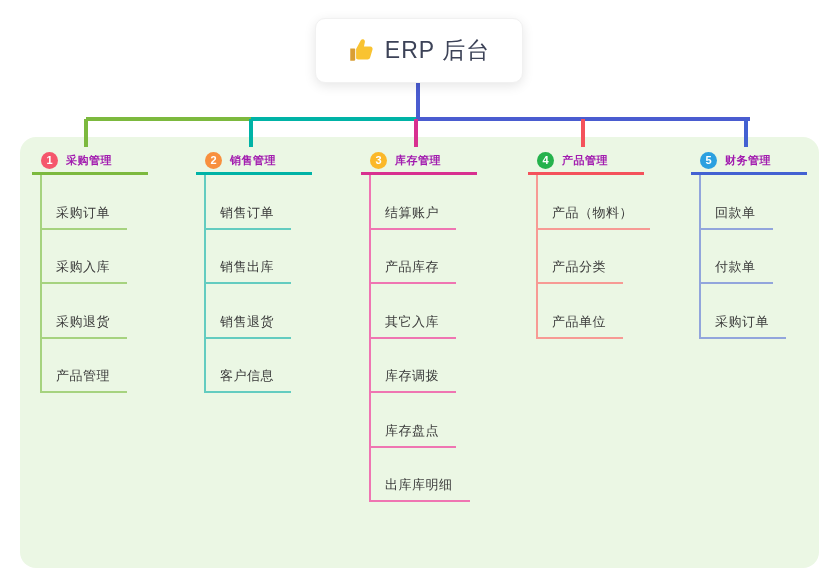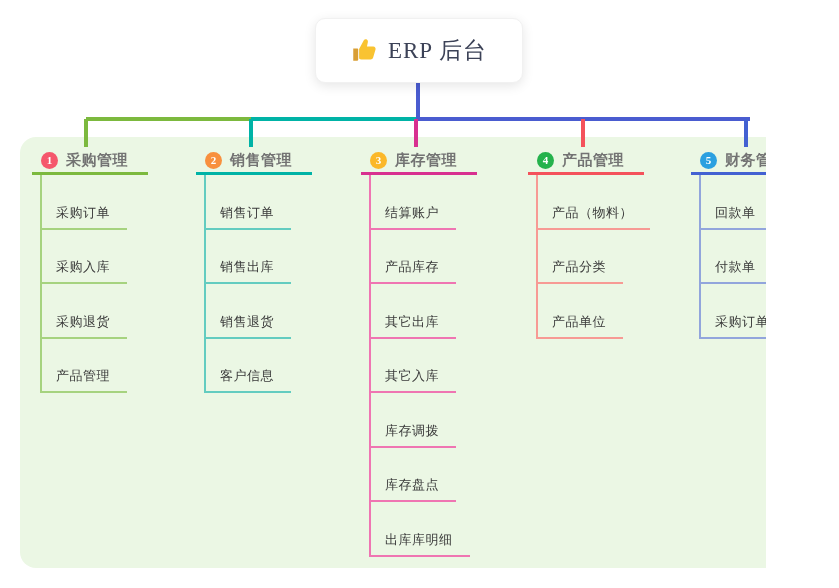--- a/index.html
+++ b/index.html
@@ -1,24 +1,23 @@
 <!DOCTYPE html>
 <html><head>
 <meta charset="utf-8">
 <style>
   * { margin:0; padding:0; box-sizing:border-box; }
   html,body { background:#ffffff; }
   body { font-family:"Liberation Sans", sans-serif; }
 
   .stage {
     position:relative;
-    width:766px; height:588px;
+    width:839px; height:588px;
     background:#ffffff;
     overflow:hidden;
-    font-family:Liberation Serif, serif;
   }
 
   
   .root-node {
     position:absolute; left:315px; top:18px;
     width:208px; height:65px;
     background:#ffffff;
     border:1px solid #f1f1f1;
     border-radius:10px;
     box-shadow:0 3px 12px rgba(0,0,0,0.10);
@@ -67,21 +66,21 @@
   }
   .badge {
     width:17px; height:17px; flex:0 0 17px;
     border-radius:50%;
     background:var(--badge);
     color:#ffffff; font-size:11px; font-weight:bold;
     display:flex; align-items:center; justify-content:center;
     line-height:1;
   }
   .branch-title .title-label {
-    font-size:15px; font-weight:600; color:#737373;
+    font-size:11px; font-weight:600; color:#a21caf;
     white-space:nowrap; letter-spacing:0.5px;
   }
 
   .children {
     list-style:none;
     margin-left:8px;
     border-left:2px solid var(--child-line);
     width:max-content;
   }
   .children li {
@@ -161,23 +160,20 @@
       <span class="title-label">库存管理</span>
     </div>
     <ul class="children">
           <li>
             <span>结算账户</span>
           </li>
           <li>
             <span>产品库存</span>
           </li>
           <li>
-            <span>其它出库</span>
-          </li>
-          <li>
             <span>其它入库</span>
           </li>
           <li>
             <span>库存调拨</span>
           </li>
           <li>
             <span>库存盘点</span>
           </li>
           <li>
             <span>出库库明细</span>

